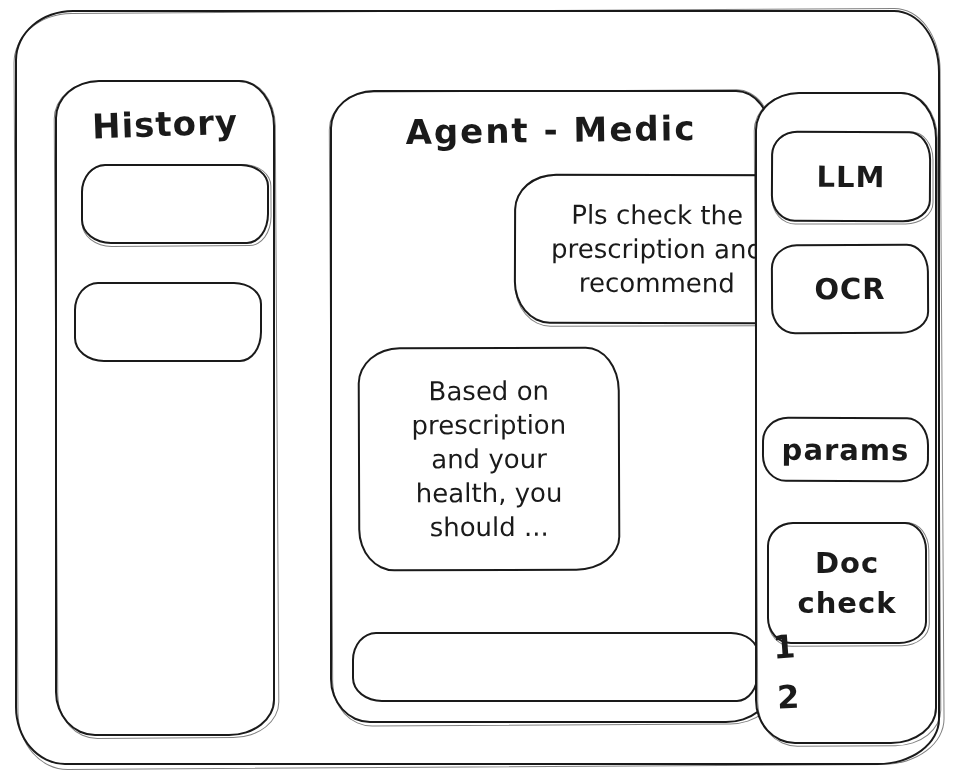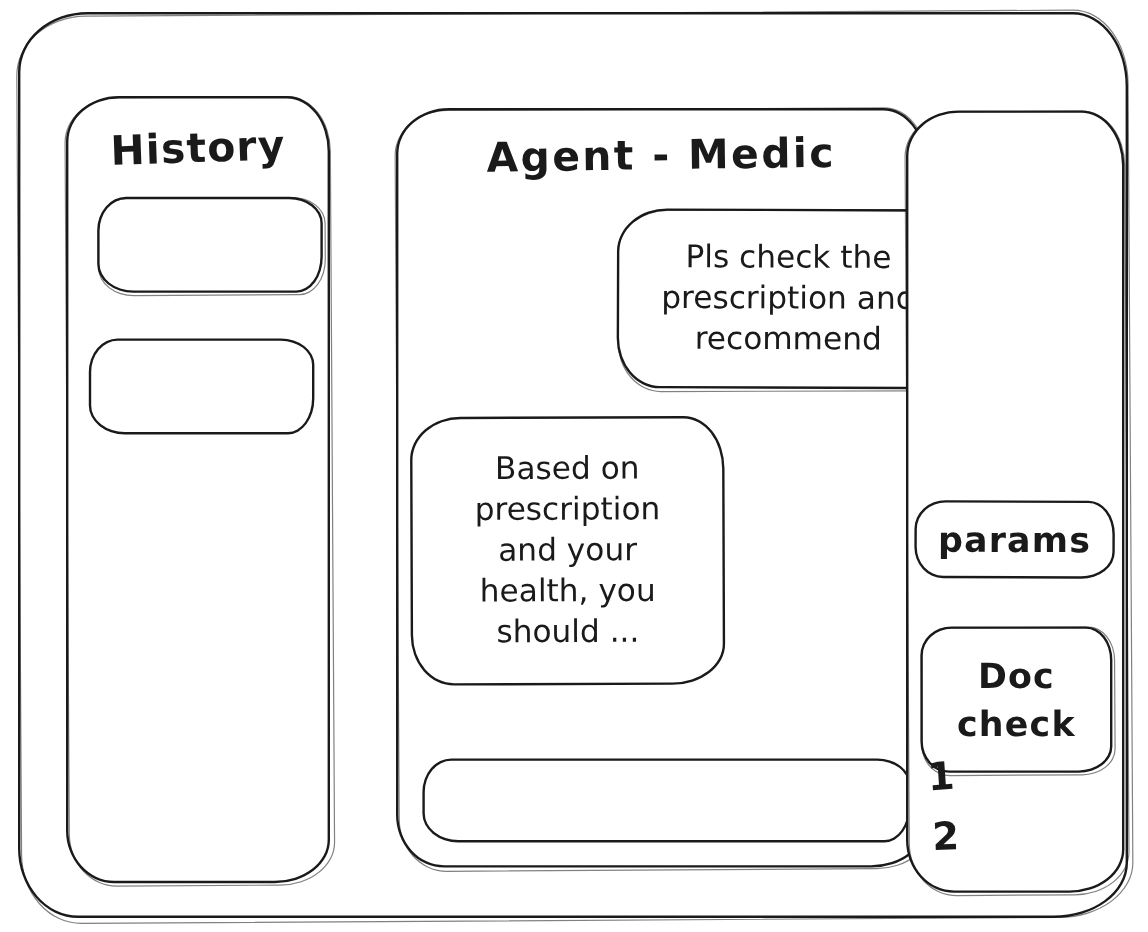--- a/index.html
+++ b/index.html
@@ -83,21 +83,21 @@
     display: flex;
     align-items: center;
     justify-content: center;
   }
   .user-bubble {
     left: 182px; top: 82px;
     width: 286px; min-height: 143px;
     transform: rotate(0.2deg);
   }
   .assistant-bubble {
-    left: 10px; top: 255px;
+    left: 26px; top: 255px;
     width: 262px; min-height: 224px;
     transform: rotate(-0.2deg);
   }
   .message-input {
     left: 20px; top: 540px;
     width: 407px; height: 70px;
     font-family: "DejaVu Sans", sans-serif;
     font-size: 24px;
     padding: 0 20px;
     outline: none;
@@ -143,19 +143,21 @@
   </div>
 
   <div class="sk r-panel ds chat-panel">
     <div class="chat-title">Agent - Medic</div>
     <div class="sk r-bubble ds bubble user-bubble">Pls check the prescription and recommend</div>
     <div class="sk r-bubble bubble assistant-bubble">Based on prescription and your health, you should ...</div>
     <input type="text" class="sk r-item ds message-input" placeholder="" style="">
   </div>
 
   <div class="sk r-panel ds tools-panel">
+    <div class="sk r-btn ds tool-btn llm-btn">LLM</div>
+    <div class="sk r-btn tool-btn ocr-btn">OCR</div>
     <div class="sk r-btn tool-btn params-btn">params</div>
     <div class="sk r-btn ds tool-btn doc-btn">Doc check</div>
     <div class="doc-num doc-num-1">1</div>
     <div class="doc-num doc-num-2">2</div>
   </div>
 
 </div>
 
 </body></html>

